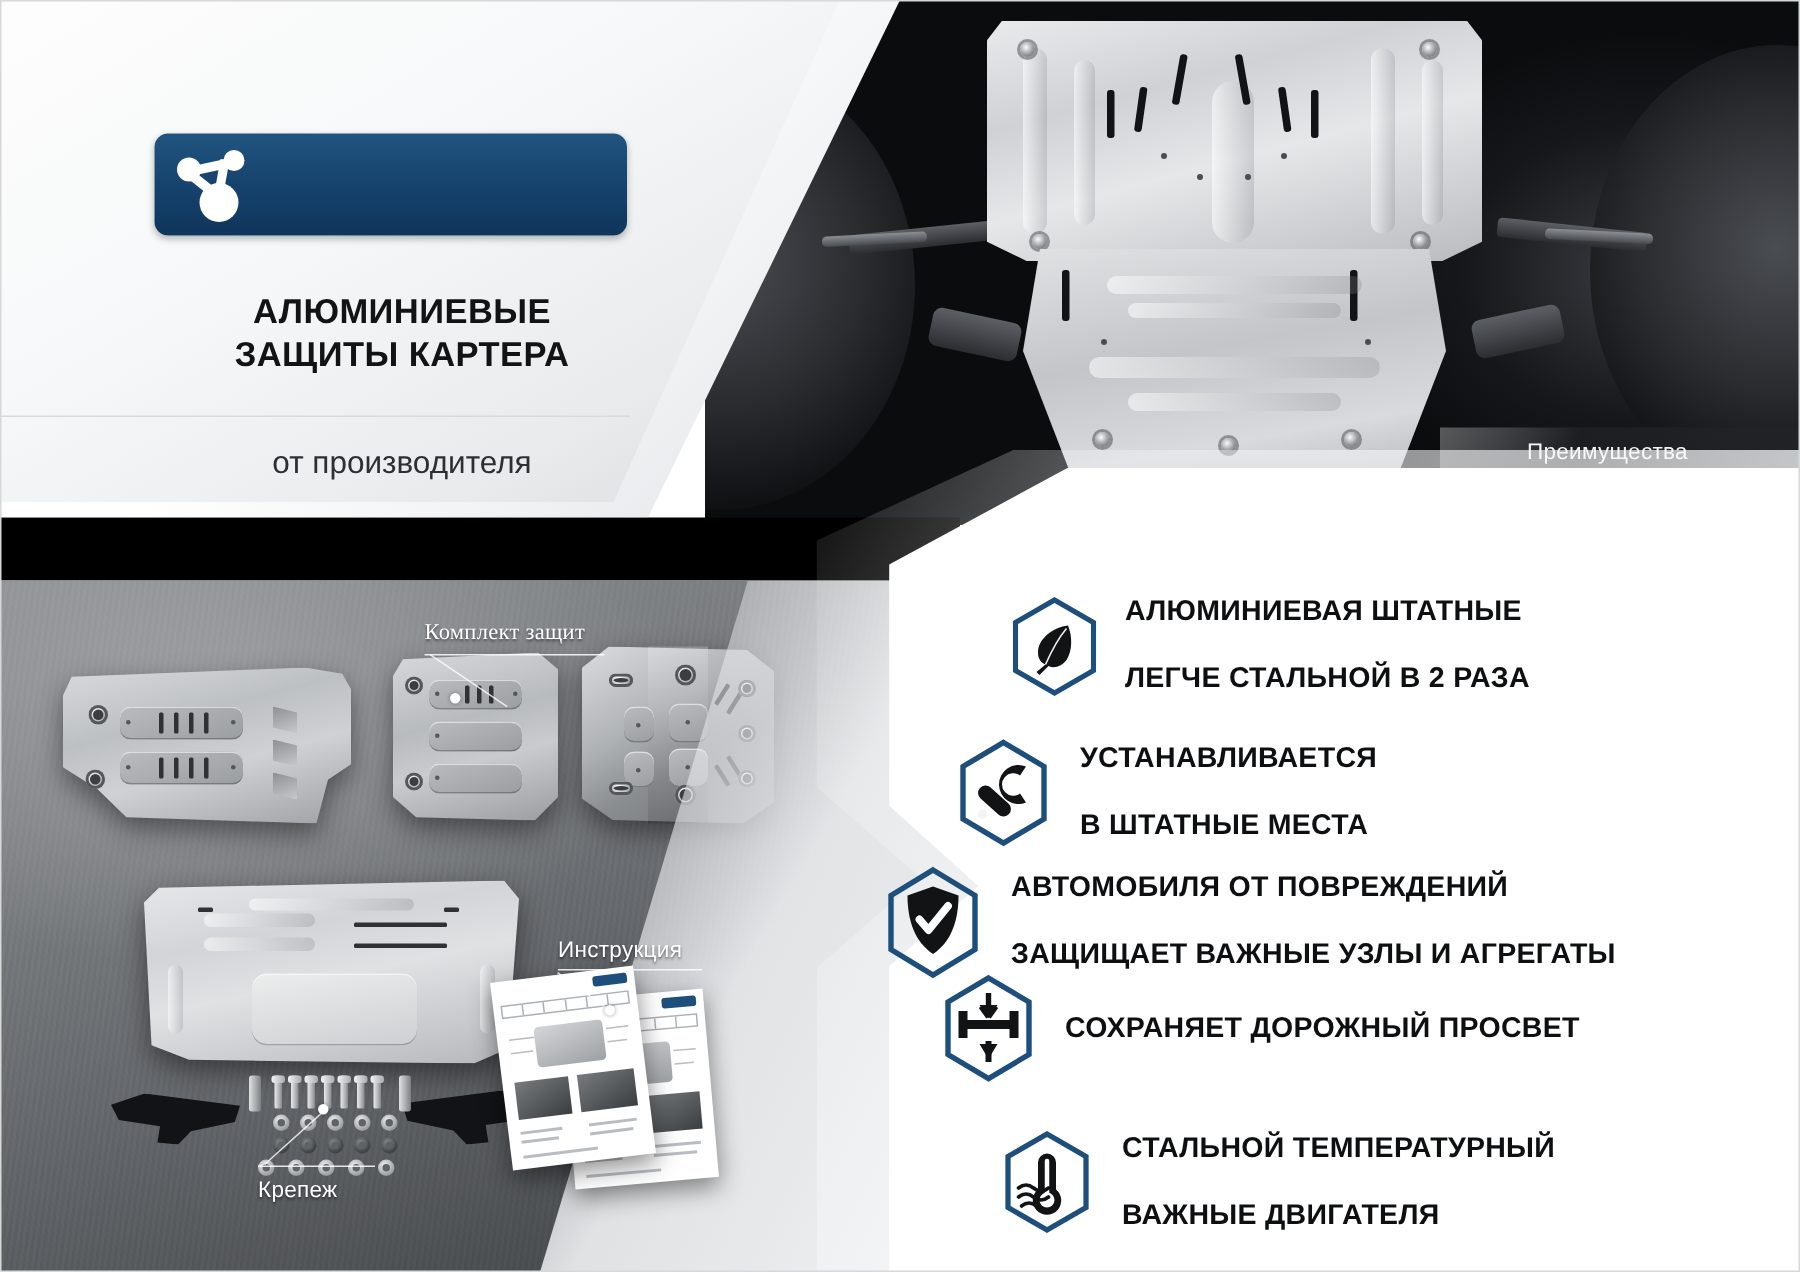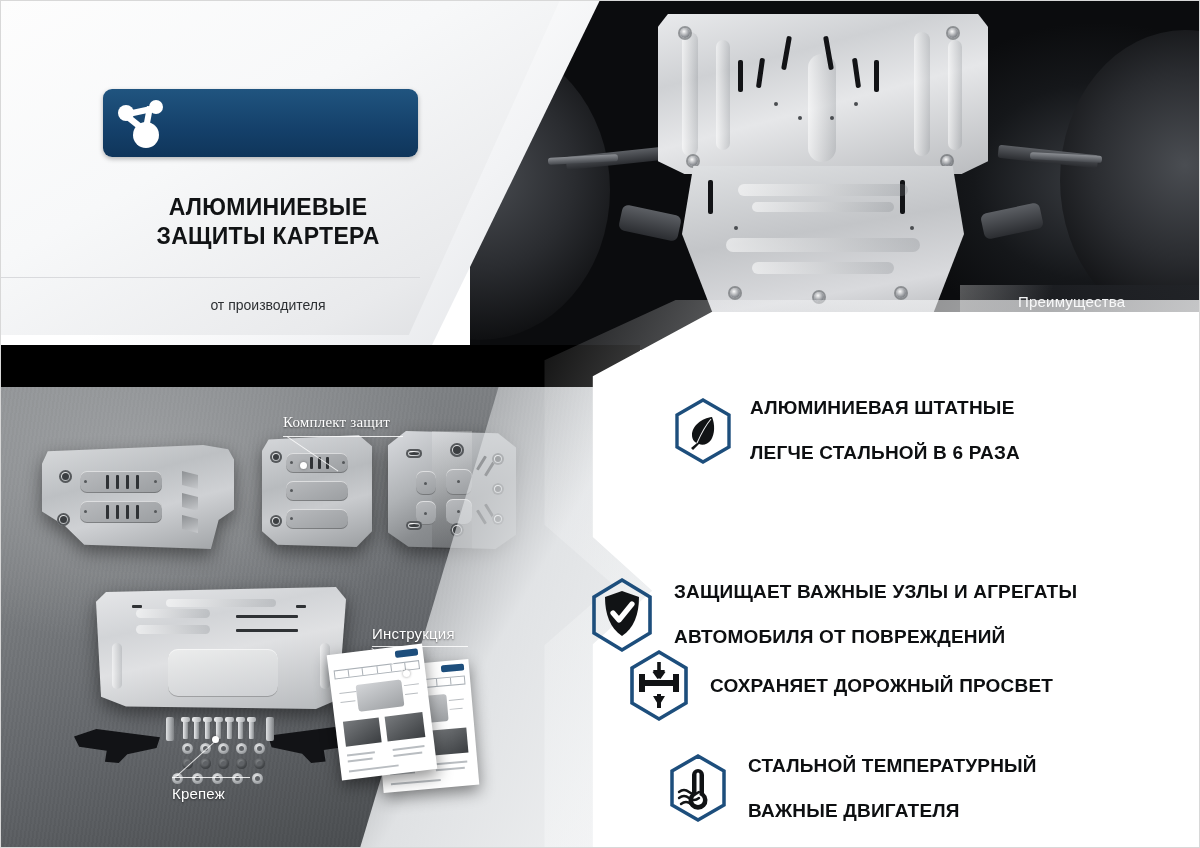--- a/index.html
+++ b/index.html
@@ -73,21 +73,21 @@
      border-radius:9px; box-shadow:0 2px 5px rgba(0,0,0,.28);
      display:flex; align-items:center; }
   .logo-mark { position:relative; width:62px; height:56px; margin-left:12px; flex:0 0 auto; }
   .logo-word { color:#ffffff; font-size:50px; font-weight:bold; letter-spacing:2px;
      line-height:1; margin-left:2px; font-family:"Liberation Sans",sans-serif;
      text-shadow:1px 1px 0 rgba(0,0,0,.25); }
 
   .hero-h1 { position:absolute; left:103px; top:193px; width:330px; text-align:center;
      font-size:23px; font-weight:bold; color:#111315; line-height:1.25; letter-spacing:.3px; }
   .hero-sub { position:absolute; left:103px; top:297px; width:330px; text-align:center;
-     font-size:14px; color:#2d3033; }
+     font-size:21px; color:#2d3033; }
 
   
   .prod { position:absolute; left:0; top:387px; width:680px; height:461px; overflow:hidden;
      background:linear-gradient(160deg,#8b8e91 0%, #7b7e81 28%, #63666a 55%, #4e5154 78%, #3c3f42 100%); }
   .prod-brush { position:absolute; inset:0; opacity:.35;
      background:repeating-linear-gradient(98deg, rgba(255,255,255,.055) 0 2px, rgba(0,0,0,.05) 2px 4px); }
   .prod-glow { position:absolute; left:-60px; top:-40px; width:520px; height:300px;
      background:radial-gradient(ellipse at 40% 40%, rgba(255,255,255,.22), rgba(255,255,255,0) 70%); }
   
   .prod-wedge { position:absolute; right:-10px; top:0; width:330px; height:461px;
@@ -498,36 +498,50 @@
   <div class="feature" style="left:672px; top:375px;">
     <div class="hexwrap">
       <svg width="62" height="68" viewBox="0 0 62 68" class="hex-svg">
         <polygon points="31,3 57,18 57,50 31,65 5,50 5,18" fill="none" stroke="#1d4e7c" stroke-width="3.4"></polygon>
         <path d="M40 20 C30 21 20 29 20 38 C20 42 22 45 25 46 L19 51 L21 53 L27 47 C31 49 36 47 39 43 C43 37 43 27 40 20 Z" fill="#111315"></path>
         <path d="M39 22 C33 29 29 37 25 46" stroke="#e9eaec" stroke-width="1.1" fill="none"></path>
       </svg>
     </div>
     <div class="feat-txt">
       <div>АЛЮМИНИЕВАЯ ШТАТНЫЕ</div>
-      <div>ЛЕГЧЕ СТАЛЬНОЙ В 6 РАЗА</div>
-    </div>
-  </div>
-
+      <div>ЛЕГЧЕ СТАЛЬНОЙ В 2 РАЗА</div>
+    </div>
+  </div>
+
+  <div class="feature" style="left:634px; top:473px;">
+    <div class="hexwrap">
+      <svg width="70" height="76" viewBox="0 0 70 76" class="hex-svg">
+        <polygon points="35,4 62,20 62,55 35,71 8,55 8,20" fill="none" stroke="#1d4e7c" stroke-width="3.6"></polygon>
+        <path d="M50 20 A13 13 0 1 0 50 44 L46 38 A7.5 7.5 0 1 1 46 26 Z" fill="#111315"></path>
+        <rect x="16" y="38" width="26" height="10" rx="5" transform="rotate(42 29 43)" fill="#111315"></rect>
+        <circle cx="21" cy="52" r="3.1" fill="#f3f4f5"></circle>
+      </svg>
+    </div>
+    <div class="feat-txt">
+      <div>УСТАНАВЛИВАЕТСЯ</div>
+      <div>В ШТАТНЫЕ МЕСТА</div>
+    </div>
+  </div>
 
   <div class="feature" style="left:586px; top:559px;">
     <div class="hexwrap">
       <svg width="72" height="78" viewBox="0 0 72 78" class="hex-svg">
         <polygon points="36,4 64,21 64,57 36,74 8,57 8,21" fill="none" stroke="#1d4e7c" stroke-width="3.6"></polygon>
         <path d="M36 15 L53 21 C53 38 48 52 36 60 C24 52 19 38 19 21 Z" fill="#111315"></path>
         <path d="M27 37 L33 44 L46 28" stroke="#ffffff" stroke-width="5.2" fill="none" stroke-linecap="round" stroke-linejoin="round"></path>
       </svg>
     </div>
     <div class="feat-txt">
+      <div>АВТОМОБИЛЯ ОТ ПОВРЕЖДЕНИЙ</div>
       <div>ЗАЩИЩАЕТ ВАЖНЫЕ УЗЛЫ И АГРЕГАТЫ</div>
-      <div>АВТОМОБИЛЯ ОТ ПОВРЕЖДЕНИЙ</div>
     </div>
   </div>
 
   <div class="feature" style="left:624px; top:648px;">
     <div class="hexwrap">
       <svg width="70" height="76" viewBox="0 0 70 76" class="hex-svg">
         <polygon points="35,4 62,20 62,55 35,71 8,55 8,20" fill="none" stroke="#1d4e7c" stroke-width="3.6"></polygon>
         <rect x="16" y="32" width="38" height="6" fill="#111315"></rect>
         <rect x="15" y="26" width="6" height="18" fill="#111315"></rect>
         <rect x="49" y="26" width="6" height="18" fill="#111315"></rect>

